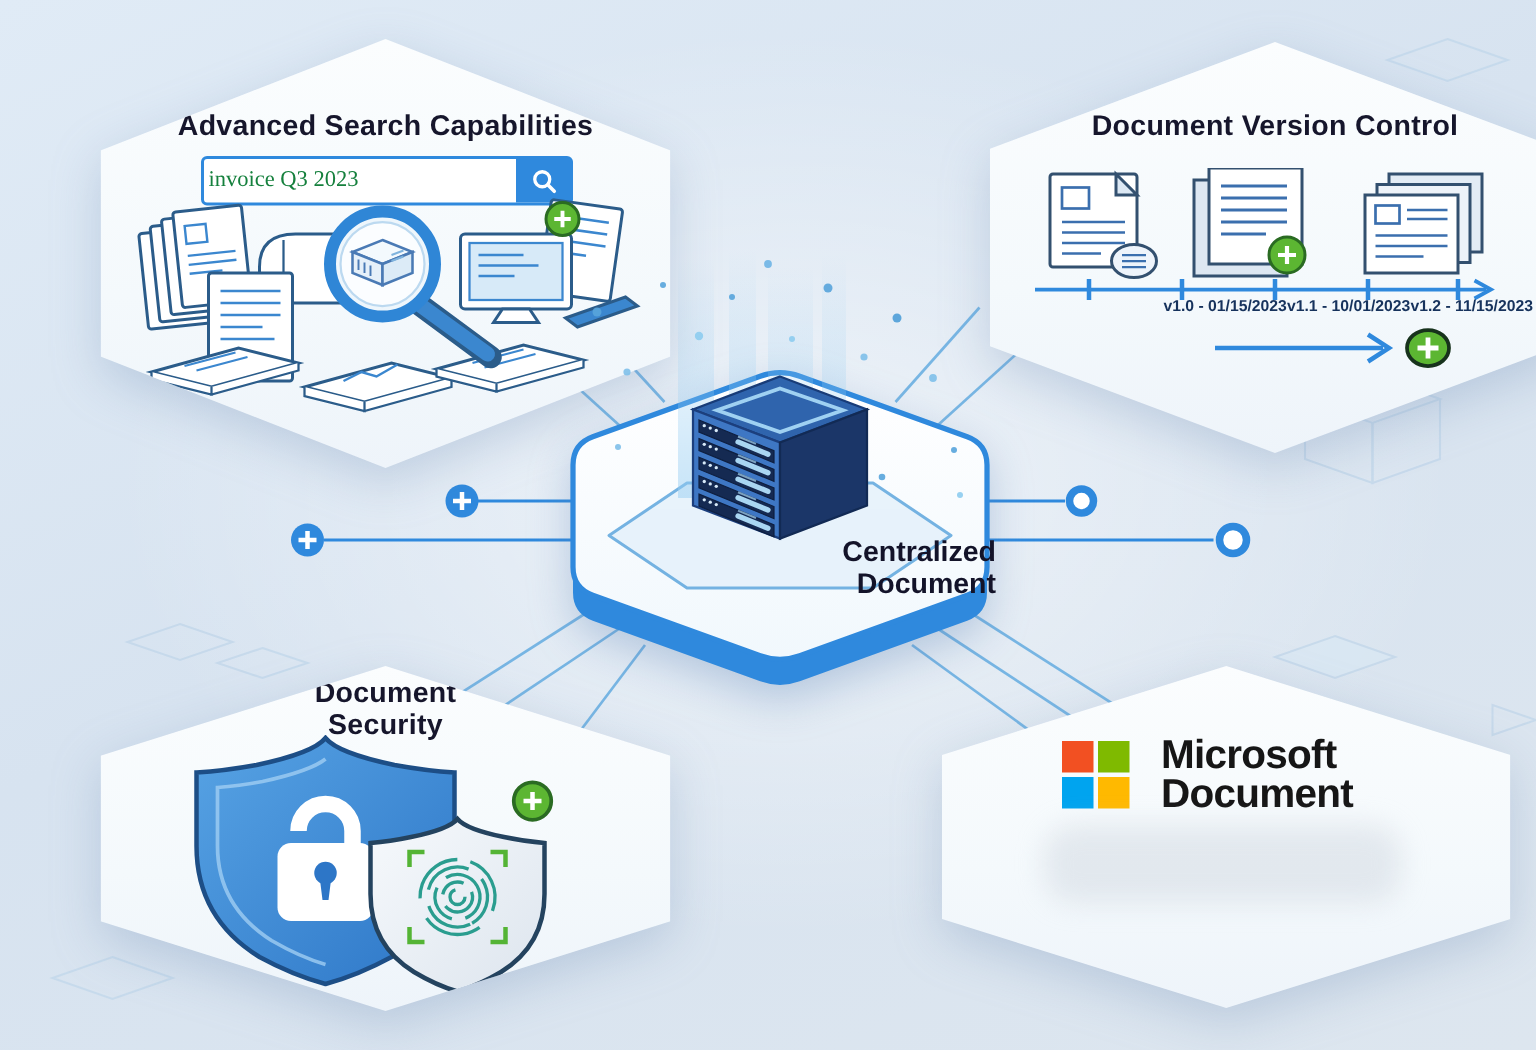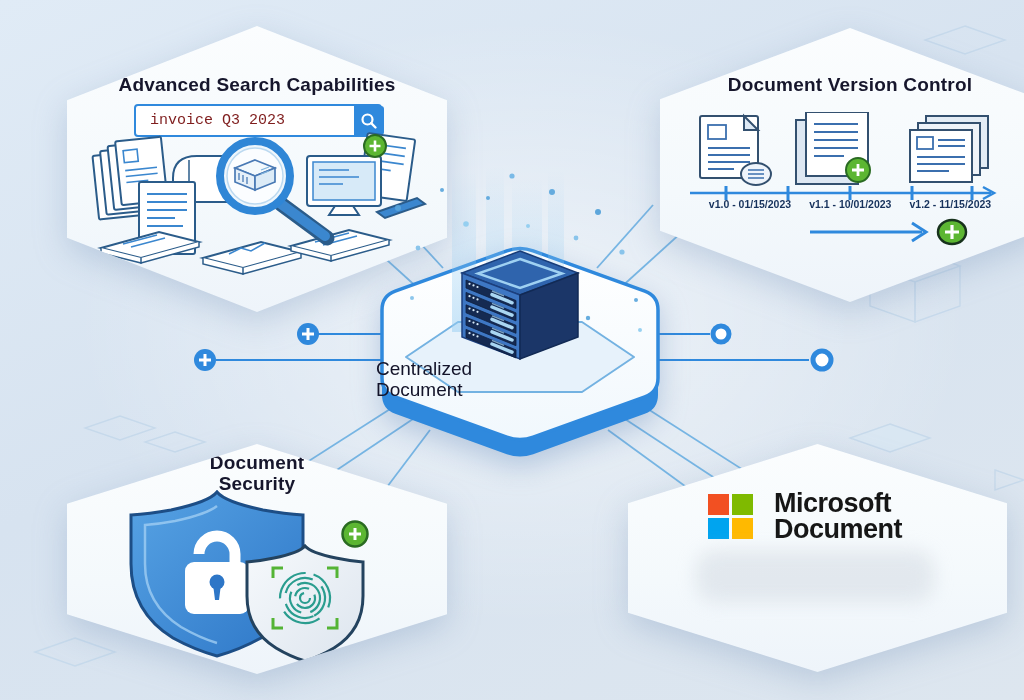--- a/index.html
+++ b/index.html
@@ -12,40 +12,40 @@
   
   .hexwrap{position:absolute;z-index:2;filter:drop-shadow(0 10px 16px rgba(110,140,180,.30));margin-left:12px;}
   .hex{width:100%;height:100%;position:relative;
     clip-path:polygon(50% 0,100% 26%,100% 74%,50% 100%,0 74%,0 26%);
     background:linear-gradient(180deg,#fbfdfe 0%,#f4f9fc 60%,#eef4fa 100%);}
   .panel-title{position:absolute;width:100%;text-align:center;font-weight:bold;
     font-size:19px;letter-spacing:.2px;color:#16162c;}
   
   .searchbar{position:absolute;left:67px;top:78px;width:244px;height:29px;background:#fff;
     border:2px solid #2f89dd;border-radius:4px;display:flex;align-items:center;}
-  .search-input{flex:1;border:none;outline:none;background:transparent;padding:0 14px;
-    font-size:15px;color:#7f1d1d;font-family:Liberation Mono, monospace;}
+  .search-input{flex:1;border:none;outline:none;background:transparent;padding:0 3px;
+    font-size:15px;color:#15803d;font-family:Liberation Serif, serif;}
   .search-btn{width:38px;height:29px;margin:-2px -2px -2px 0;background:#2f89dd;border:none;
     border-radius:0 3px 3px 0;display:flex;align-items:center;justify-content:center;cursor:pointer;}
   
-  .vlabels{position:absolute;left:18px;top:170px;width:344px;display:flex;justify-content:center;
-    gap:18px;font-size:10.5px;font-weight:bold;color:#16325c;white-space:nowrap;}
+  .vlabels{position:absolute;left:18px;top:170px;width:344px;display:flex;justify-content:flex-end;
+    gap:0;font-size:10.5px;font-weight:bold;color:#16325c;white-space:nowrap;}
   
   .sec-title{top:8px;line-height:21px;}
   
   .mslogo{position:absolute;left:80px;top:46px;display:flex;align-items:center;gap:21px;}
   .msgrid{display:grid;grid-template-columns:21px 21px;grid-template-rows:21px 21px;gap:3px;}
   .ms-red{background:#F25022;} .ms-green{background:#7FBA00;}
   .ms-blue{background:#00A4EF;} .ms-yellow{background:#FFB900;}
   .mstext{font-size:27px;line-height:26px;font-weight:bold;color:#161616;letter-spacing:-.5px;}
   .watermark{position:absolute;left:68px;top:106px;width:238px;height:52px;border-radius:20px;
     background:rgba(198,205,216,.38);filter:blur(9px);}
   
-  #center-title{position:absolute;left:376px;top:358px;width:288px;z-index:6;text-align:left;
-    font-size:19px;font-weight:normal;line-height:21px;color:#131329;}
+  #center-title{position:absolute;left:376px;top:358px;width:288px;z-index:6;text-align:right;
+    font-size:19px;font-weight:bold;line-height:21px;color:#131329;}
 </style>
 </head>
 <body>
 
 <div id="canvas">
 
   <svg class="abs" style="left:0;top:0;z-index:0" width="1024" height="700" viewBox="0 0 1024 700">
     <g stroke="#bfd5e9" fill="none" stroke-width="1.4" opacity=".7">
       <path d="M915,250 l45,16 -45,16 -45,-16 Z"></path>
       <path d="M870,266 v40 l45,16 v-40"></path>

